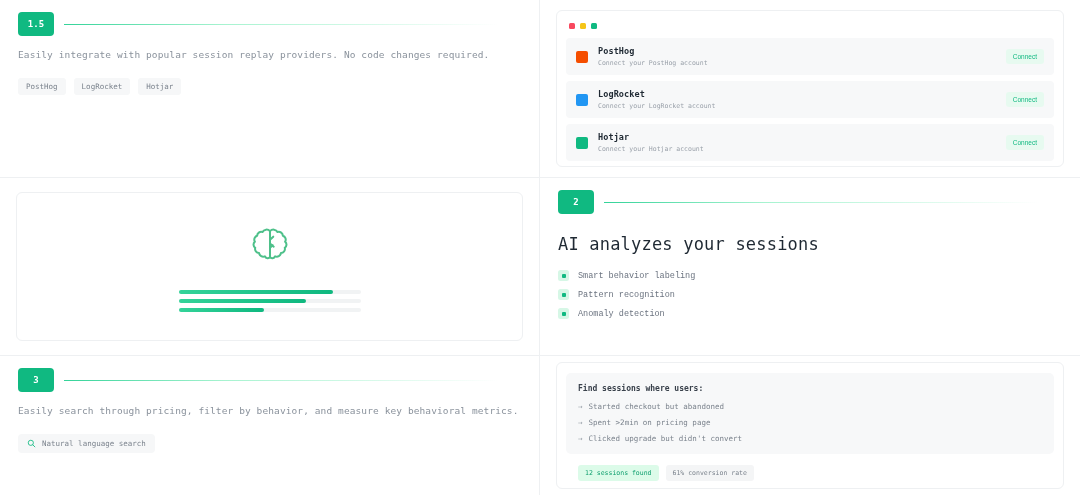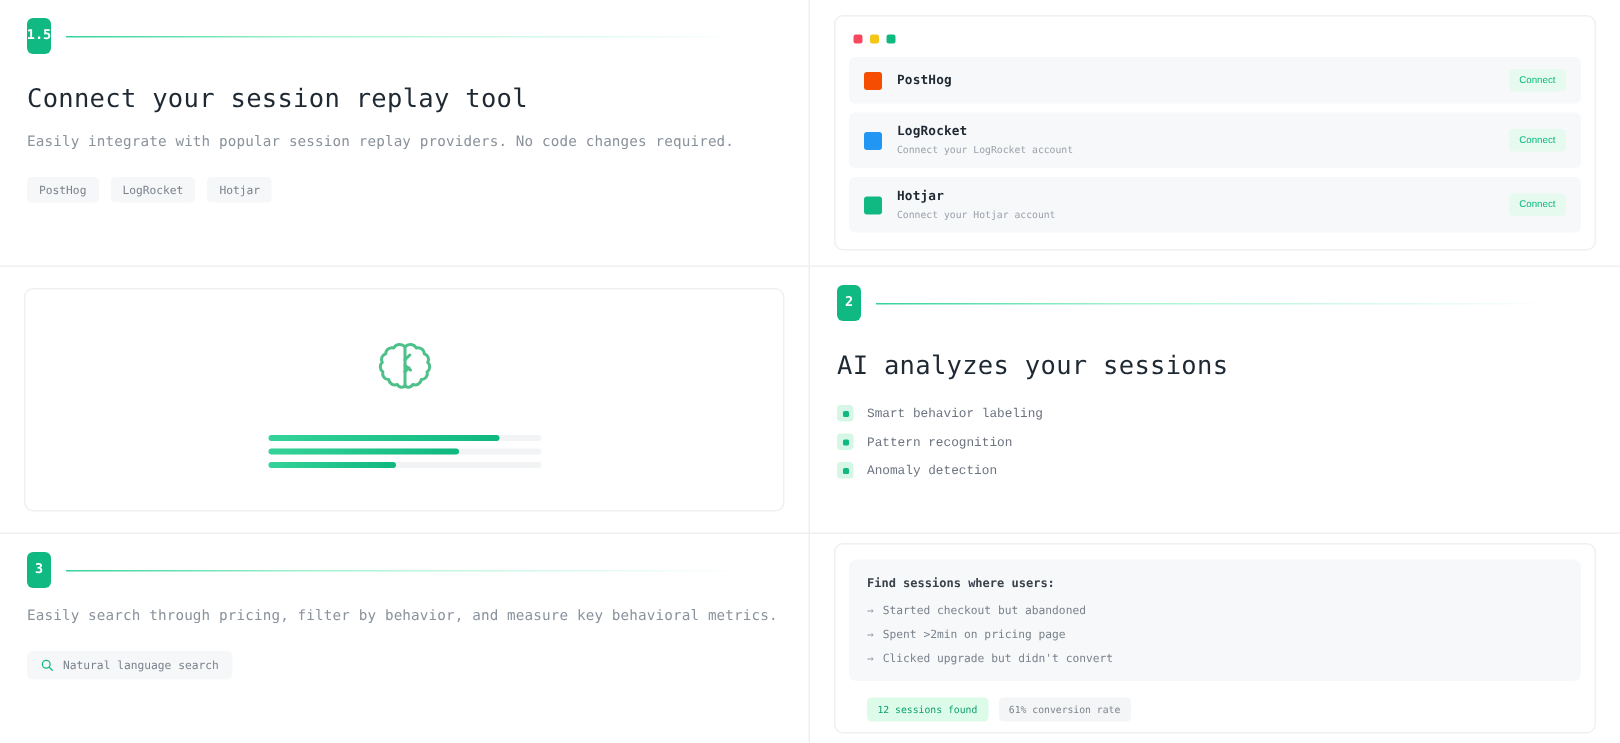--- a/index.html
+++ b/index.html
@@ -30,21 +30,21 @@
   .cell-br { padding: 6px 16px; }
 
   
   .step-head {
     display: flex;
     align-items: center;
     gap: 0px;
     padding-top: 12px;
   }
   .step-badge {
-    width: 16px; height: 24px;
+    width: 36px; height: 24px;
     border-radius: 4px;
     background: #10b981;
     color: #ffffff;
     font-size: 9px;
     font-weight: bold;
     display: flex;
     align-items: center;
     justify-content: center;
     flex: 0 0 auto;
     letter-spacing: 0px;
@@ -175,41 +175,41 @@
 </head>
 <body>
 
 <div class="grid">
 
   <div class="cell cell-tl">
     <div class="step-head">
       <div class="step-badge">1.5</div>
       <div class="step-rule"></div>
     </div>
-    <div class="sec-title">Connect your session replay tool</div>
     <div class="sec-desc">Easily integrate with popular session replay providers. No code changes required.</div>
     <div class="chip-row">
       <div class="chip">PostHog</div>
       <div class="chip">LogRocket</div>
       <div class="chip">Hotjar</div>
     </div>
   </div>
 
   <div class="cell cell-tr">
     <div class="panel">
       <div class="dots">
         <div class="dot" style="background:#f8485e"></div>
         <div class="dot" style="background:#f5c518"></div>
         <div class="dot" style="background:#10b981"></div>
       </div>
 
       <div class="int-row">
         <div class="int-logo" style="background:#f54e00"></div>
         <div class="int-text">
           <div class="int-name">PostHog</div>
+          <div class="int-sub">Connect your PostHog account</div>
         </div>
         <button class="connect-btn">Connect</button>
       </div>
 
       <div class="int-row">
         <div class="int-logo" style="background:#2196f3"></div>
         <div class="int-text">
           <div class="int-name">LogRocket</div>
           <div class="int-sub">Connect your LogRocket account</div>
         </div>

